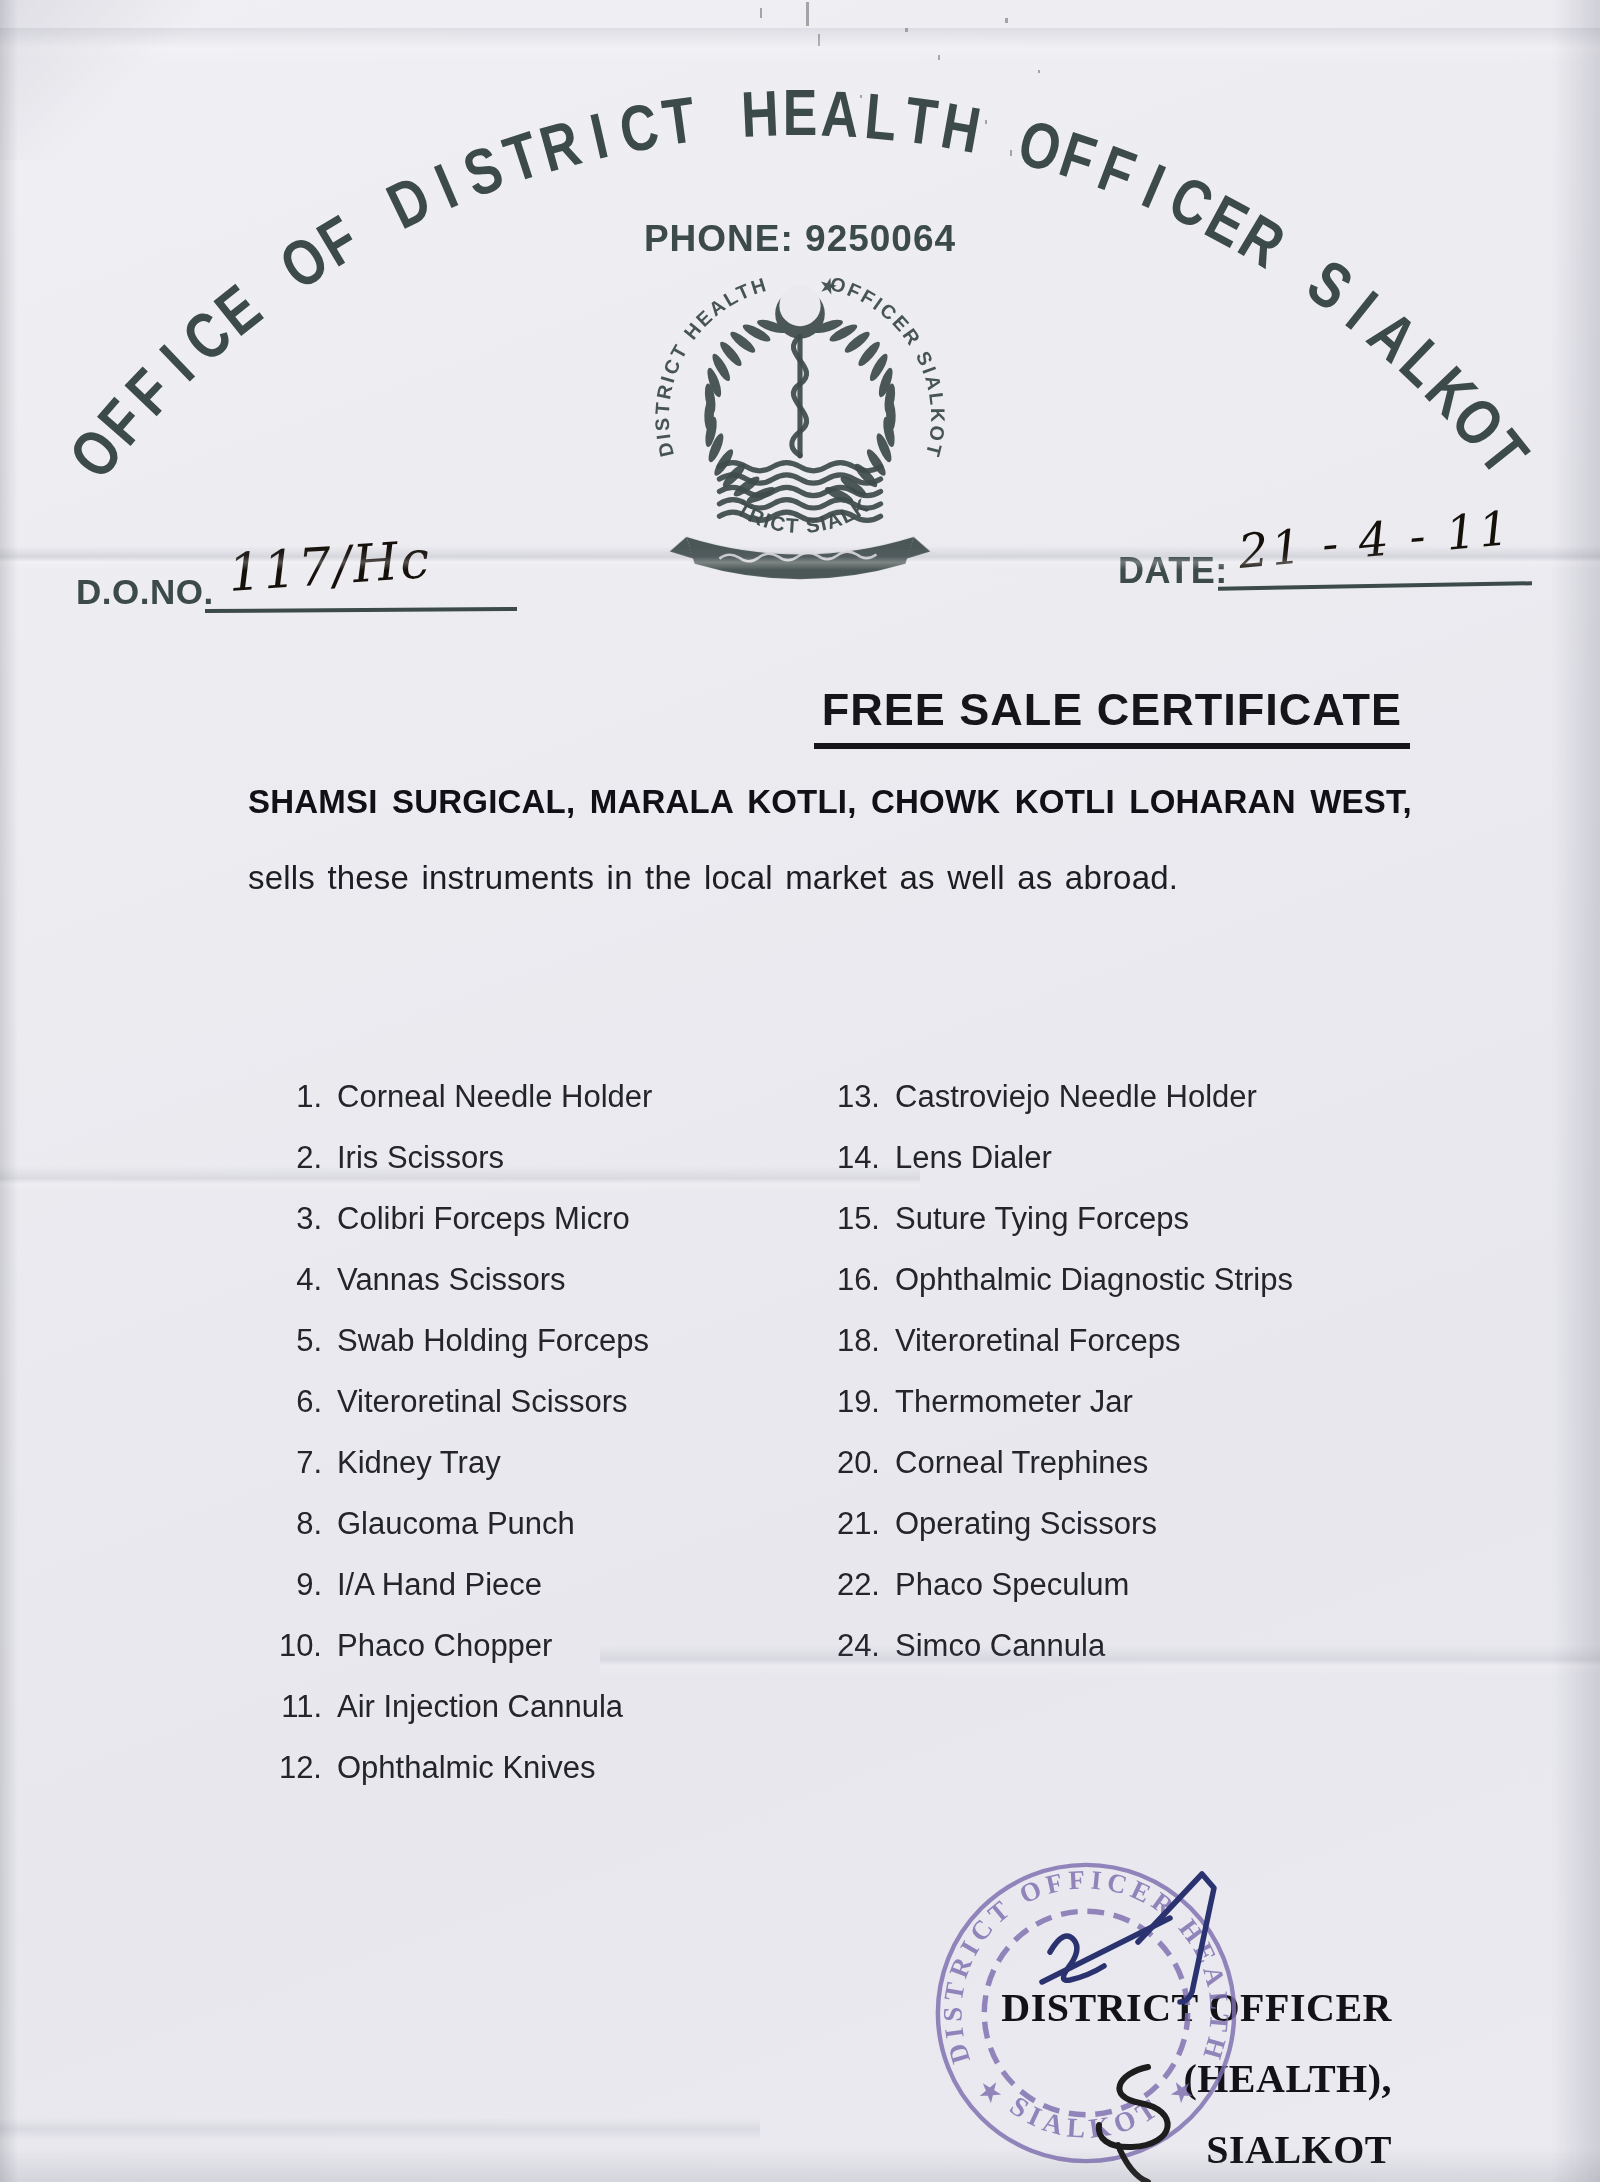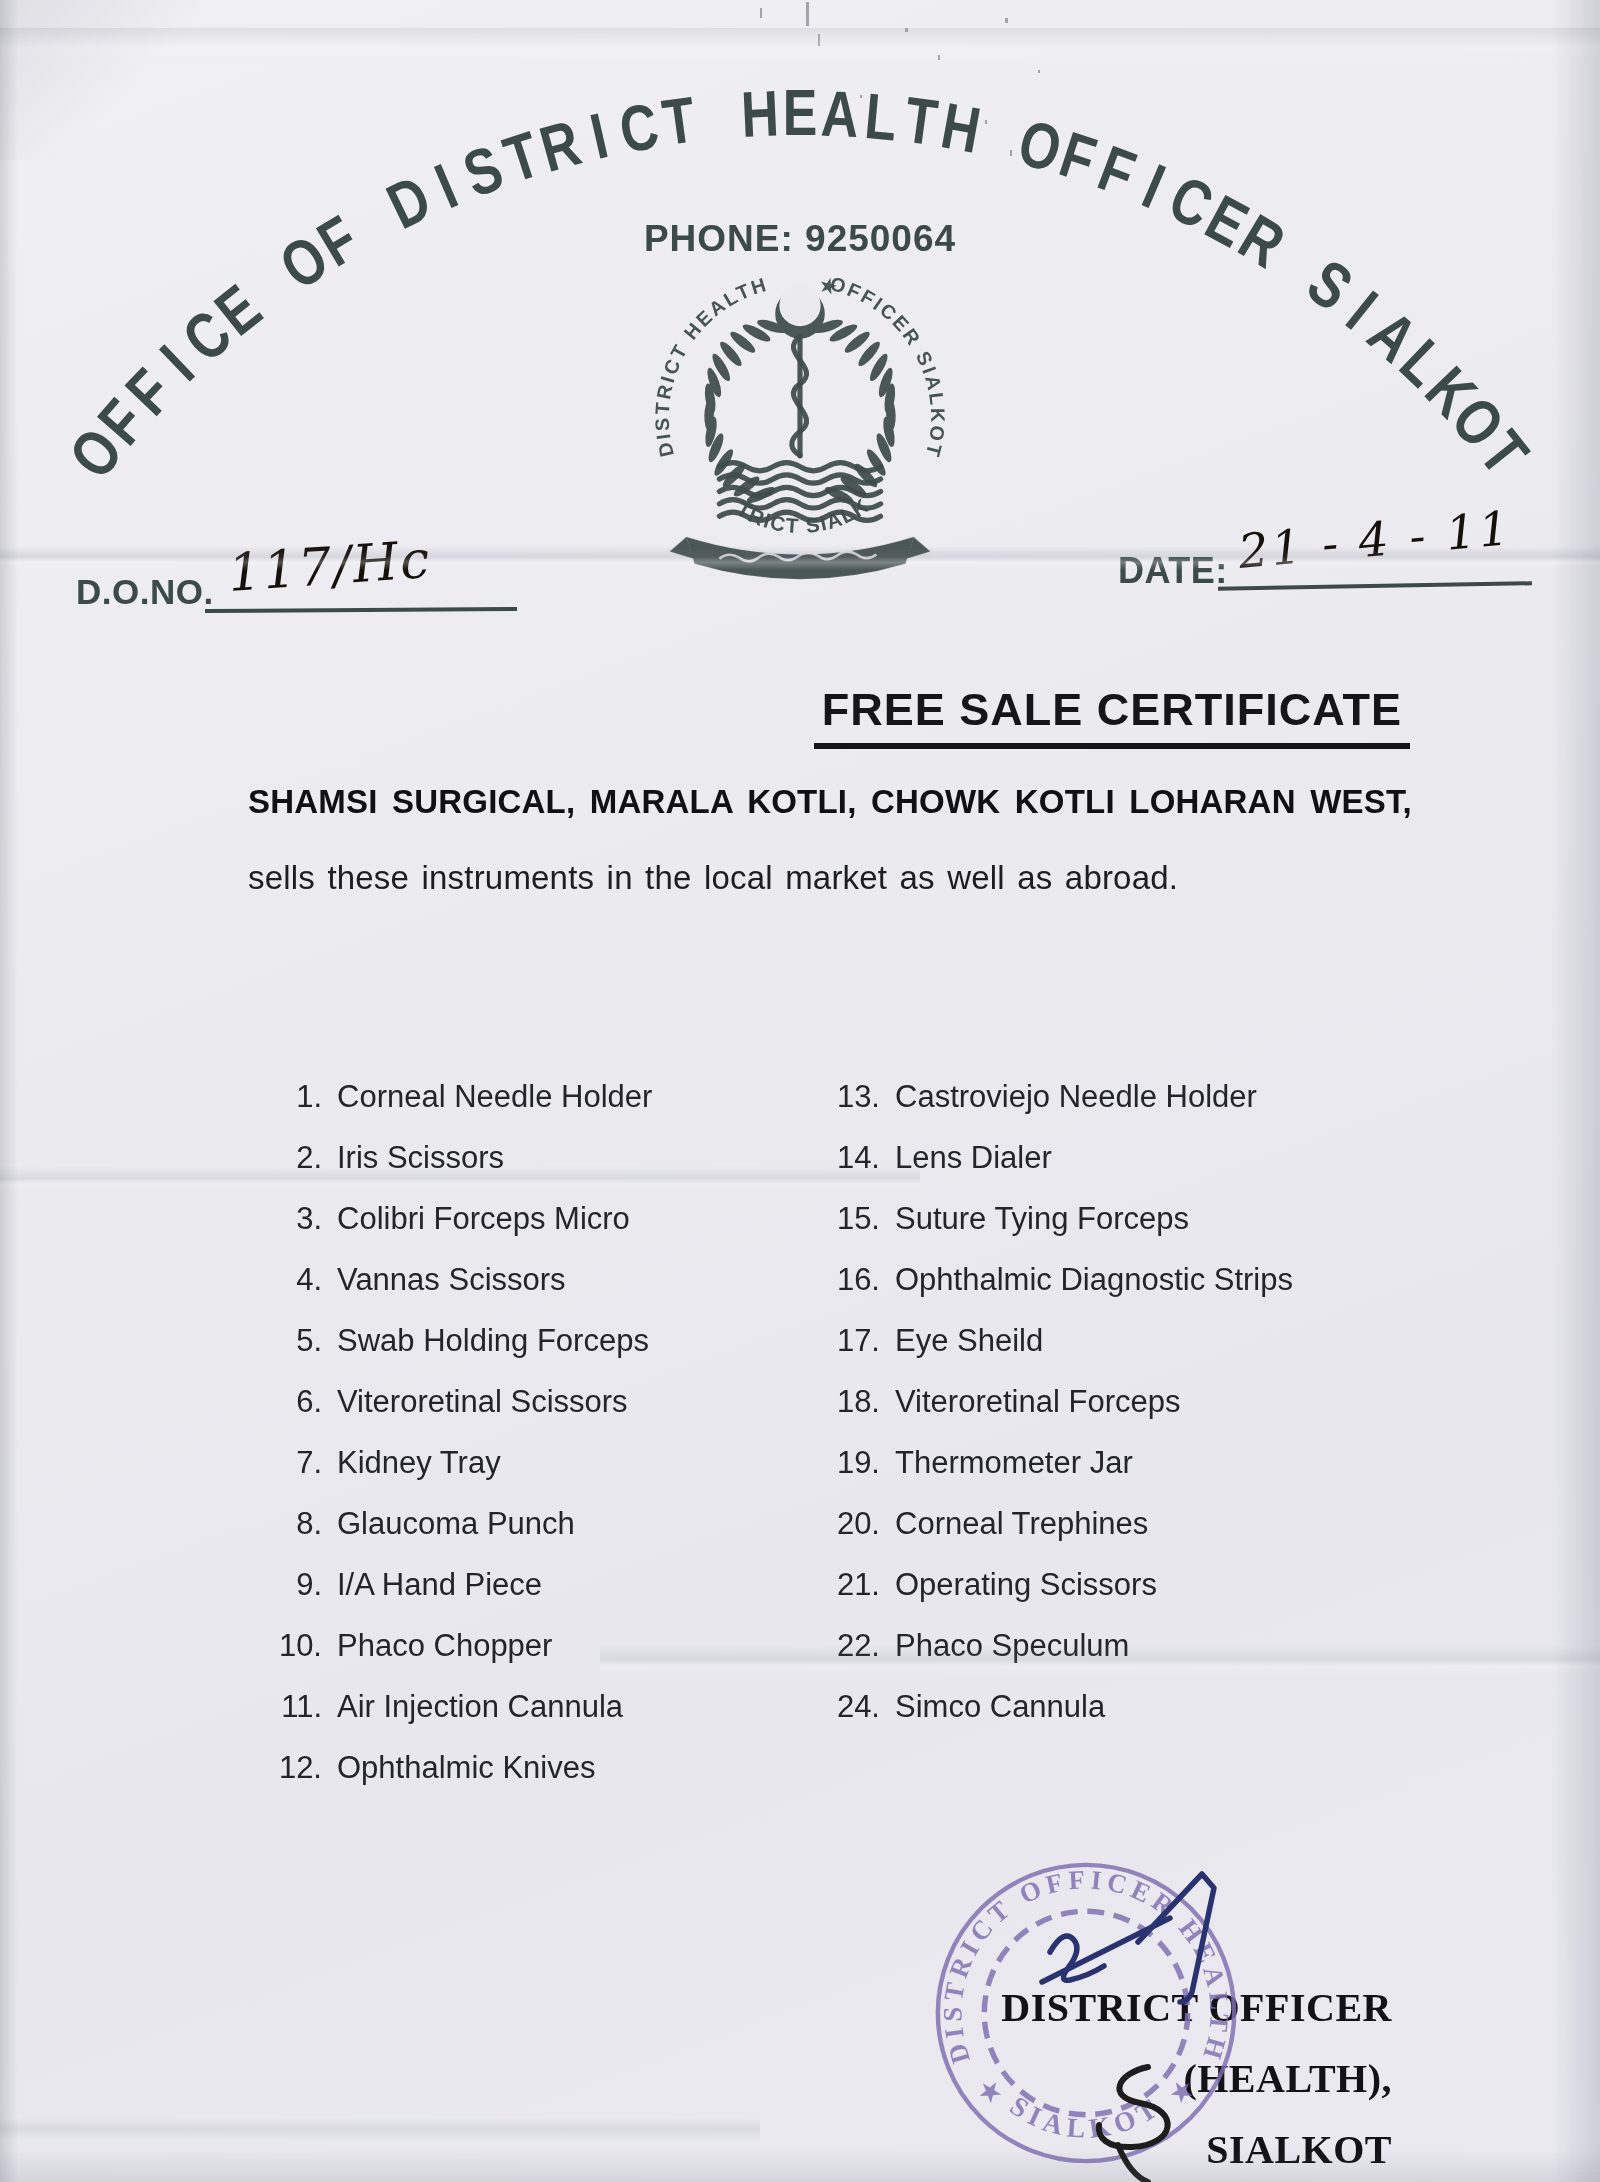--- a/index.html
+++ b/index.html
@@ -277,24 +277,20 @@
       </div>
       <div class="item-row">
         <span class="item-num">15.</span>
         <span>Suture Tying Forceps</span>
       </div>
       <div class="item-row">
         <span class="item-num">16.</span>
         <span>Ophthalmic Diagnostic Strips</span>
       </div>
       <div class="item-row">
-        <span class="item-num">17.</span>
-        <span>Eye Sheild</span>
-      </div>
-      <div class="item-row">
         <span class="item-num">18.</span>
         <span>Viteroretinal Forceps</span>
       </div>
       <div class="item-row">
         <span class="item-num">19.</span>
         <span>Thermometer Jar</span>
       </div>
       <div class="item-row">
         <span class="item-num">20.</span>
         <span>Corneal Trephines</span>

